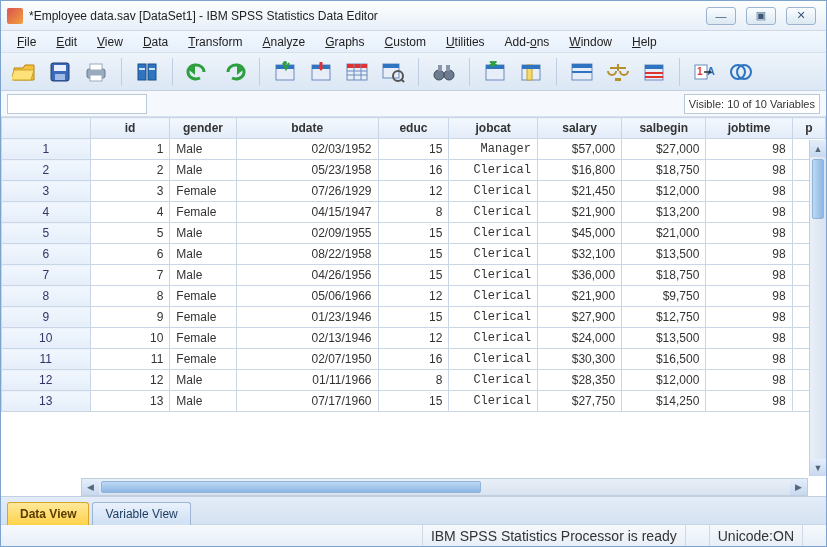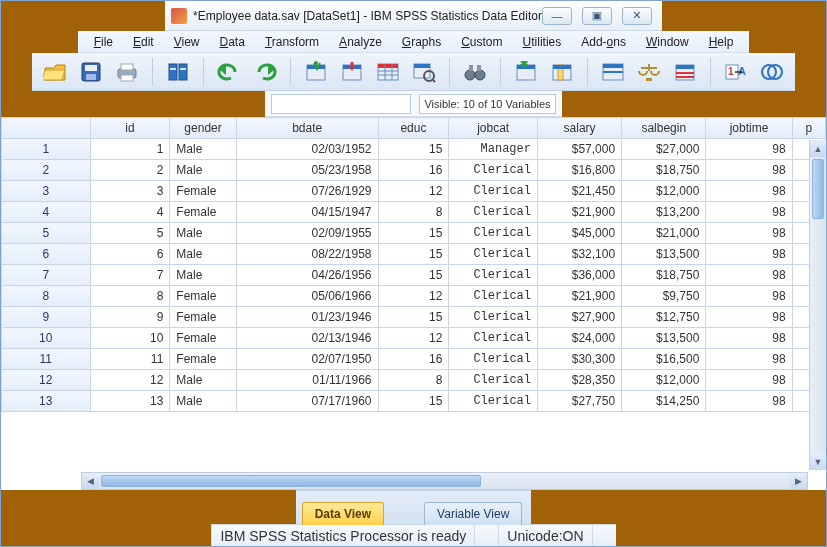--- a/index.html
+++ b/index.html
@@ -1,19 +1,19 @@
 <!DOCTYPE html>
 <html><head>
 <meta charset="utf-8">
 <style>
   * { box-sizing: border-box; margin: 0; padding: 0; }
   body { font-family: Arial, sans-serif; font-size: 12px; color: #333; background: #fff; }
   .window {
     width: 827px; height: 547px; border: 1px solid #7da2ce;
-    background: #a16207; display: flex; flex-direction: column; align-items: center;
+    background: #737373; display: flex; flex-direction: column;
   }
   .titlebar {
     height: 30px; background: linear-gradient(#fdfefe,#e7eff8);
     display: flex; align-items: center; padding: 0 6px; font-size: 12px;
     border-bottom: 1px solid #cfd9e6;
   }
   .titlebar-icon {
     width: 16px; height: 16px; margin-right: 6px;
     background: linear-gradient(135deg,#d9534f,#f2a03d);
     border-radius: 2px; display:inline-block;
@@ -59,21 +59,21 @@
   .grid-wrap { flex:1; position:relative; background:#fff; overflow:hidden; display:flex; flex-direction:column;}
   .grid-scroll { flex:1; overflow:hidden; }
   table.data {
     border-collapse: collapse; width: 100%; table-layout: fixed;
   }
   table.data th, table.data td {
     border: 1px solid #c9d6e6; padding: 2px 6px; height: 21px;
     font-size: 12px; white-space: nowrap; overflow:hidden;
   }
   table.data th {
-    background: linear-gradient(#f3f8fe,#e2ecf8); color:#333; font-weight:normal;
+    background: linear-gradient(#f3f8fe,#e2ecf8); color:#333; font-weight:bold;
     text-align:center; position:relative;
   }
   table.data th.rowhead, table.data td.rowhead {
     background: linear-gradient(#f2f7fe,#e4eef9); text-align:center; color:#336; cursor:pointer;
     width:80px;
   }
   .num { text-align:right; }
   .txt { text-align:left; }
   .ctr { text-align:right;font-family:Liberation Mono, monospace; }
   col.c-row { width: 80px; }
@@ -96,24 +96,23 @@
   .vscroll .track { flex:1; }
   .hscroll {
     height:18px; margin:0 18px 0 80px;
     background:linear-gradient(#e9eff7,#d9e3ef);
     border:1px solid #c0cedd; display:flex;
   }
   .hscroll .arrow { width:17px; background:linear-gradient(#e4eefb,#c7d8ef); display:flex; align-items:center; justify-content:center; cursor:pointer;}
   .hscroll .thumb { width:380px; margin:2px; background:linear-gradient(#bed8f4,#8db7e3); border:1px solid #8fb4db; border-radius:2px;}
   .hscroll .track { flex:1; }
   .viewtabs {
-    height: 34px; display:flex; align-items:flex-end; padding: 0 6px;
+    height: 28px; display:flex; align-items:flex-end; padding: 0 6px;
     background:linear-gradient(#e3ecf8,#d5e2f1);
     border-top:1px solid #c1d0e0;
-    gap:37px;
   }
   .vtab {
     padding:4px 12px; border:1px solid #9db6d3; border-bottom:none;
     background:linear-gradient(#e9f1fc,#cfe0f3);
     margin-right:3px; border-top-left-radius:3px; border-top-right-radius:3px;
     cursor:pointer; font-size:12px; color:#1a3a5e;
     position:relative; top:1px;
   }
   .vtab.active {
     background:linear-gradient(#ffe89a,#ffd24a);

